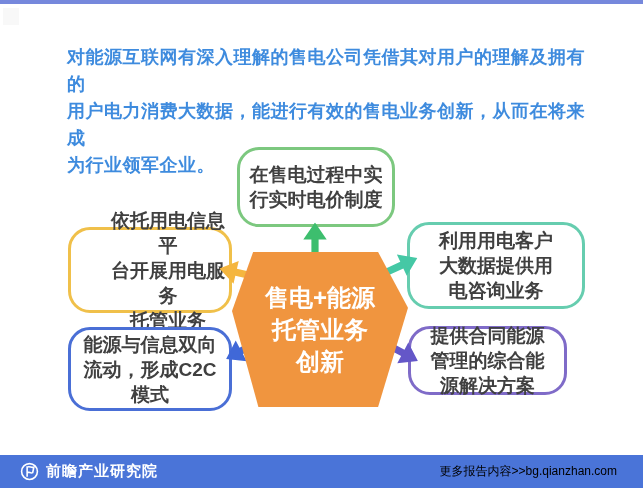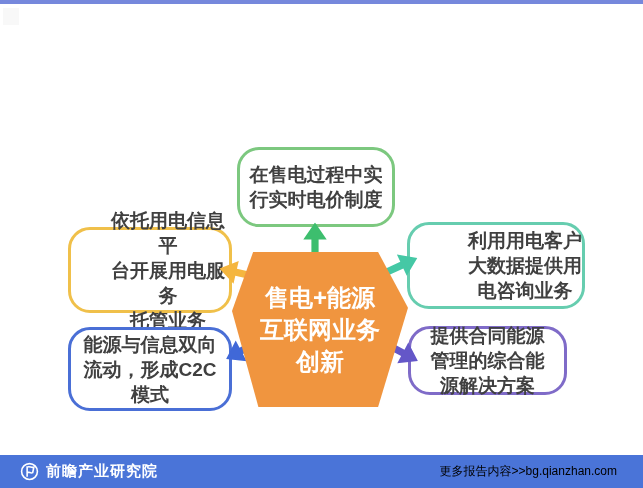--- a/index.html
+++ b/index.html
@@ -55,35 +55,38 @@
   .footer-more { color:#000000; font-size:12px; cursor:pointer; }
 </style>
 </head>
 <body>
 
 <div class="canvas">
 
   <div class="topbar" style="background: rgb(118, 136, 220);"></div>
   <div class="watermark"></div>
 
+  <p class="intro" style="color: rgb(62, 139, 222);">对能源互联网有深入理解的售电公司凭借其对用户的理解及拥有的
+用户电力消费大数据，能进行有效的售电业务创新，从而在将来成
+为行业领军企业。</p>
 
   <div class="diagram">
 
     <div class="node node-top" style="border-color: rgb(124, 200, 127);">
       <span>在售电过程中实
 行实时电价制度</span>
     </div>
 
     <div class="node node-left-top" style="border-color: rgb(240, 192, 74); padding-left: 36px;">
       <span>依托用电信息平
 台开展用电服务
 托管业务</span>
     </div>
 
-    <div class="node node-right-top" style="border-color: rgb(102, 205, 175); justify-content: flex-end;">
+    <div class="node node-right-top" style="border-color: rgb(102, 205, 175);">
       <span>利用用电客户
 大数据提供用
 电咨询业务</span>
     </div>
 
     <div class="node node-left-bottom" style="border-color: rgb(74, 111, 214); justify-content: center;">
       <span>能源与信息双向
 流动，形成C2C
 模式</span>
     </div>
@@ -105,21 +108,21 @@
     </svg>
     <svg class="arrow arrow-left-bottom" viewBox="0 0 40 30">
       <path d="M0 11 L21 11 L21 2 L40 15 L21 28 L21 19 L0 19 Z" fill="#4068D8"></path>
     </svg>
     <svg class="arrow arrow-right-bottom" viewBox="0 0 40 30">
       <path d="M0 11 L21 11 L21 2 L40 15 L21 28 L21 19 L0 19 Z" fill="#6457C8"></path>
     </svg>
 
     <div class="hexagon" style="background: rgb(240, 149, 63);">
       <span>售电+能源
-互联网业务
+托管业务
 创新</span>
     </div>
 
   </div>
 
   <div class="footer" style="background: rgb(74, 116, 216);">
     <div class="footer-left">
       <svg class="footer-logo" viewBox="0 0 24 24">
         <circle cx="12" cy="12" r="10" fill="none" stroke="#ffffff" stroke-width="2"></circle>
         <path d="M9 5.5 L9 18.5 M9 6.5 C12 4.5, 14.5 8, 17.5 6.5 L16 13.5 C13.5 15, 11.5 12, 9 13" fill="none" stroke="#ffffff" stroke-width="2"></path>

